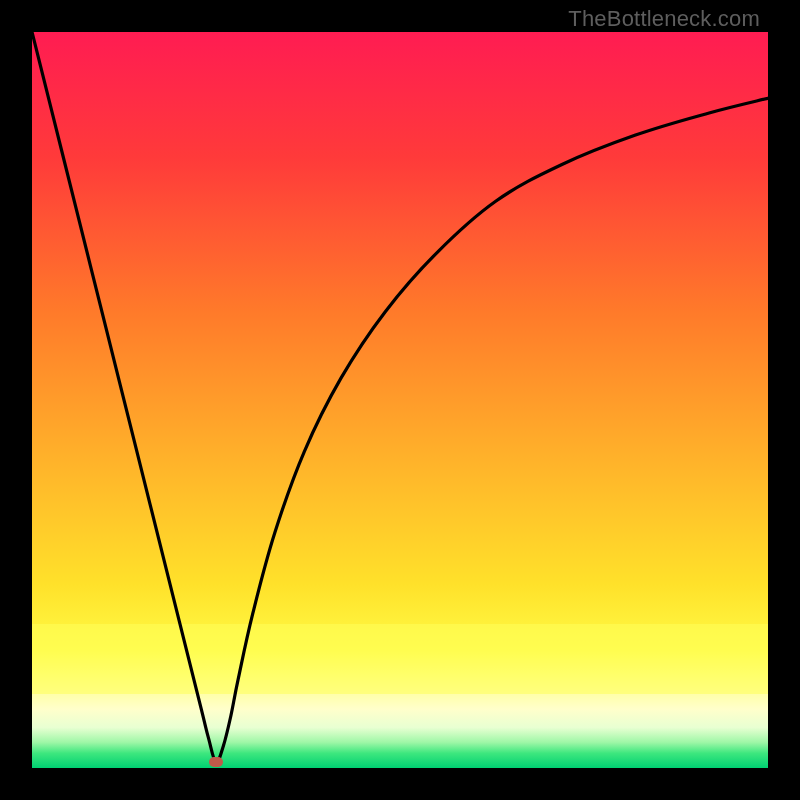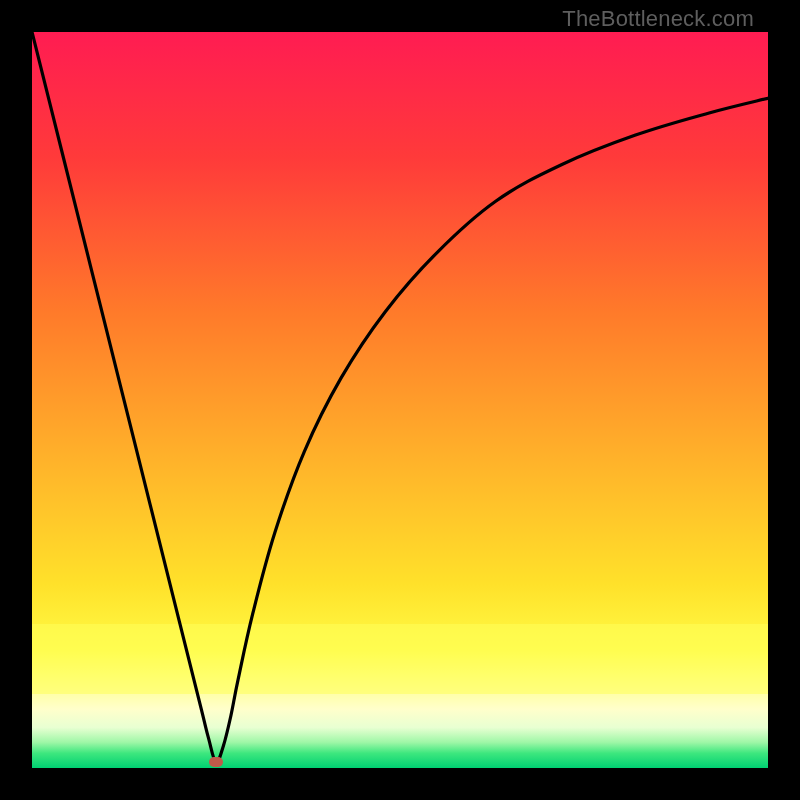--- a/index.html
+++ b/index.html
@@ -30,21 +30,21 @@
     inset: 0;
   }
   .yellow-band {
     position: absolute;
     left: 0;
     right: 0;
   }
   .watermark {
     position: absolute;
     top: 6px;
-    right: 46px;
+    right: 40px;
     color: #5e5e5e;
     font-size: 22px;
     font-weight: 500;
     letter-spacing: 0.2px;
   }
   .curve {
     position: absolute;
     inset: 0;
     pointer-events: none;
   }

